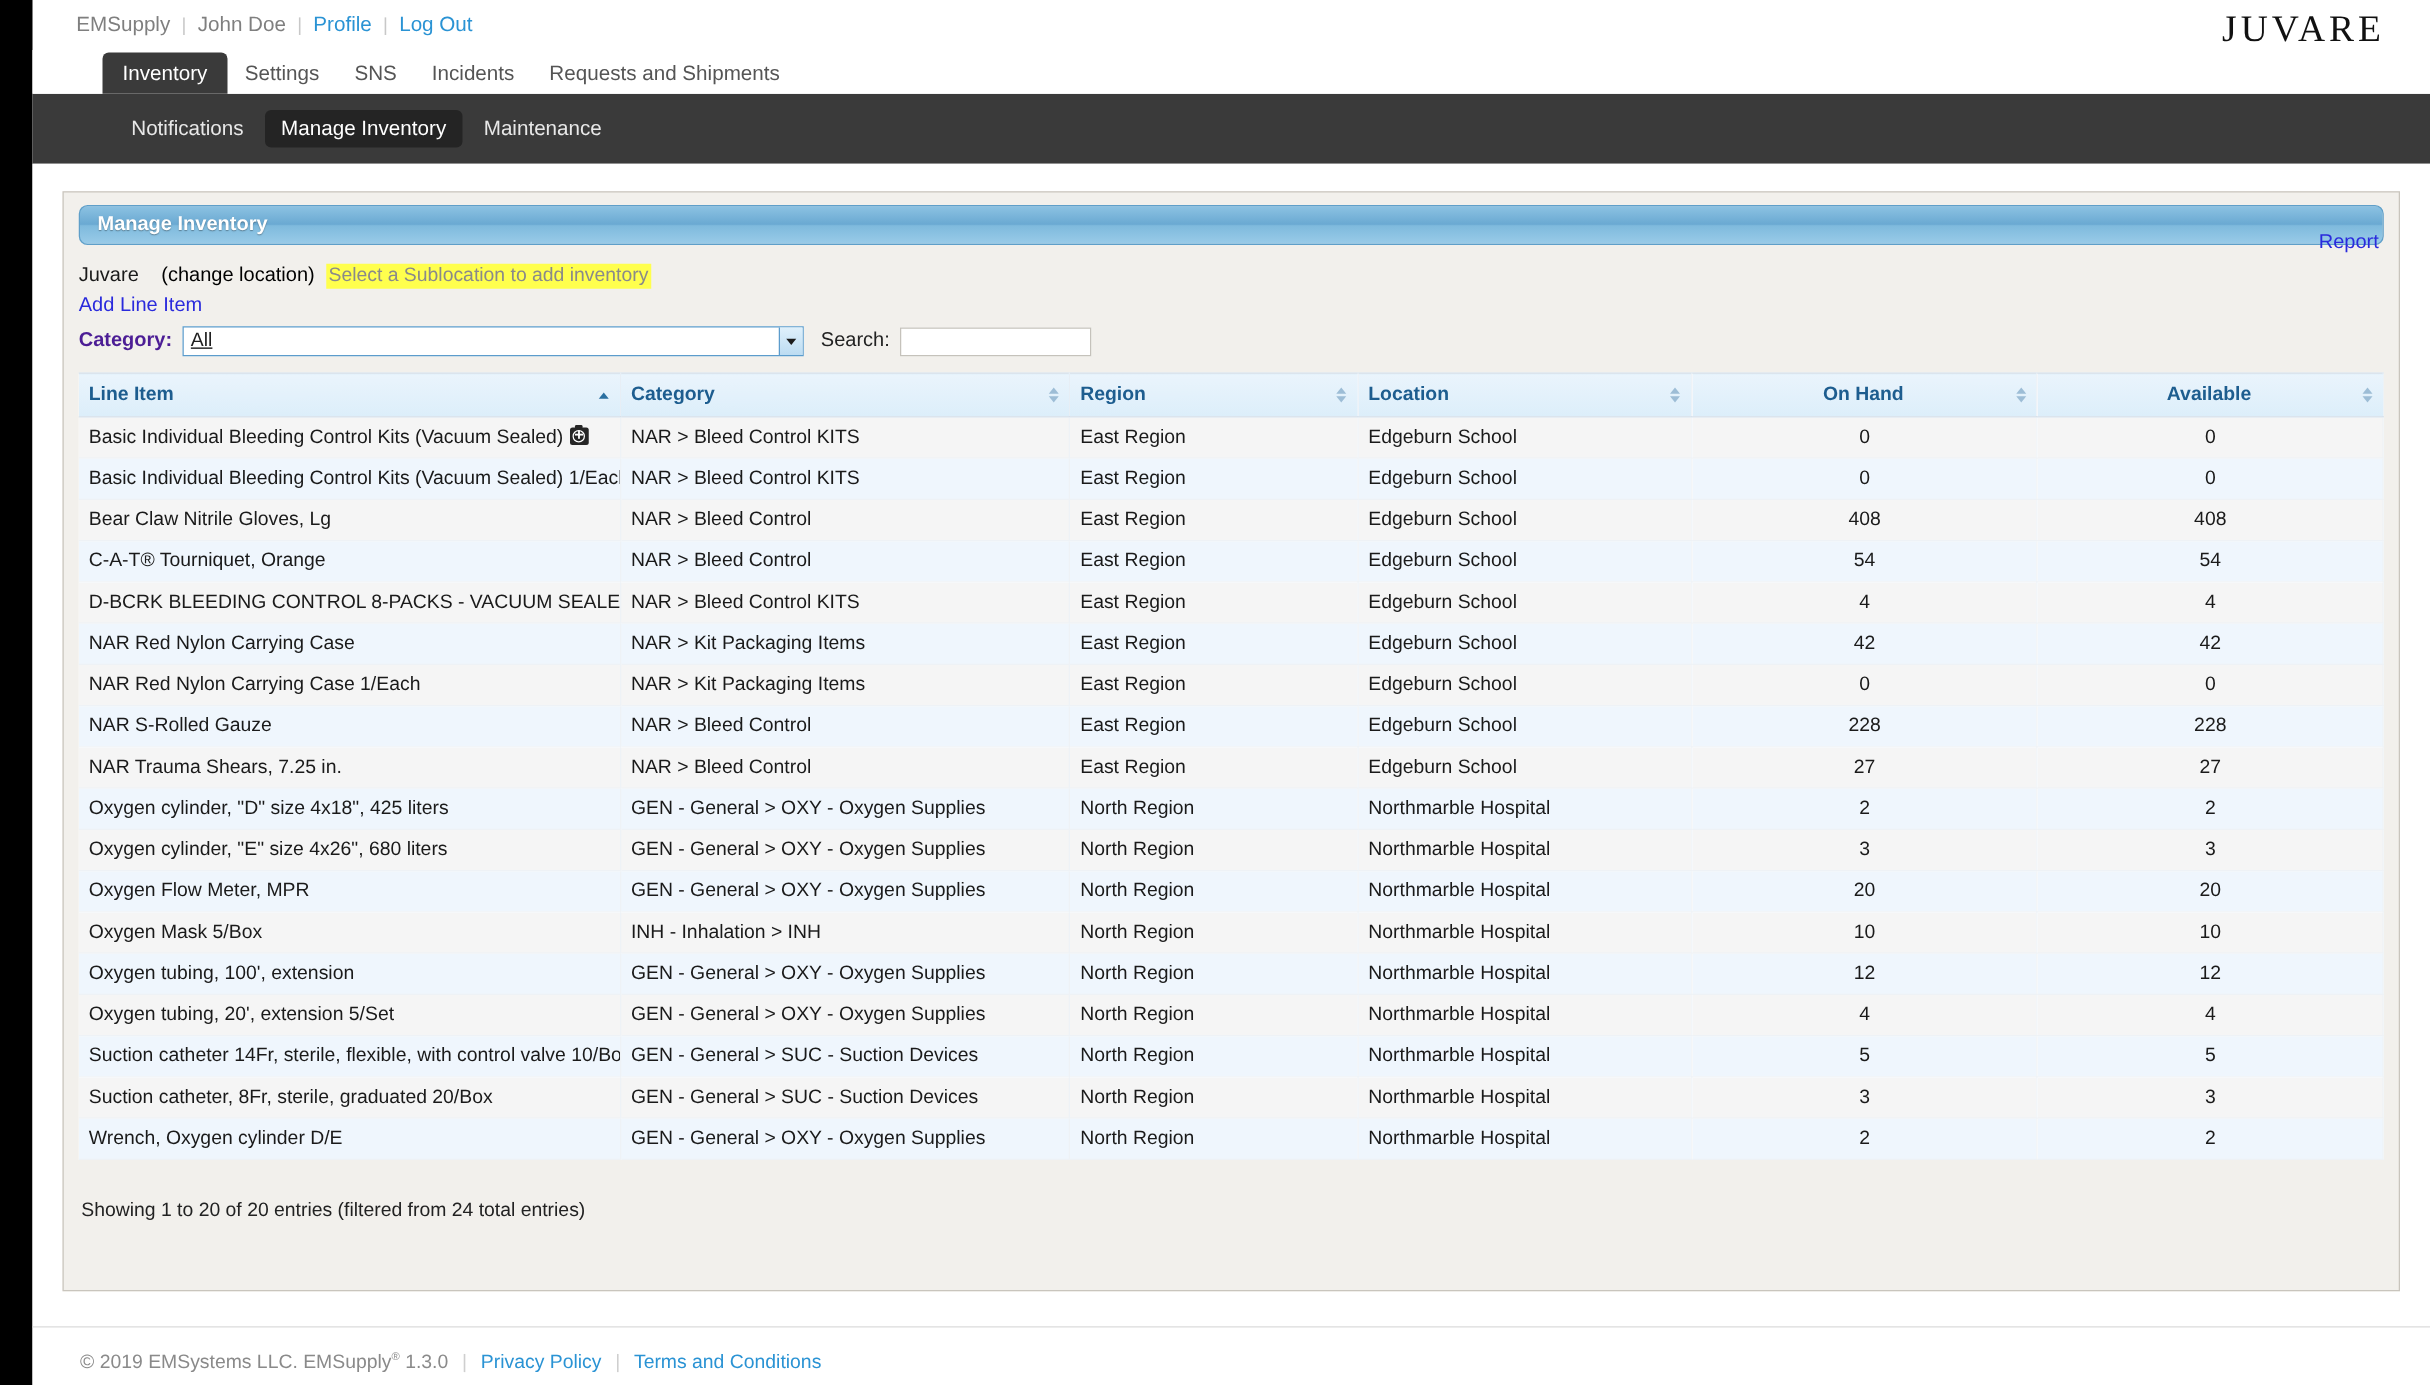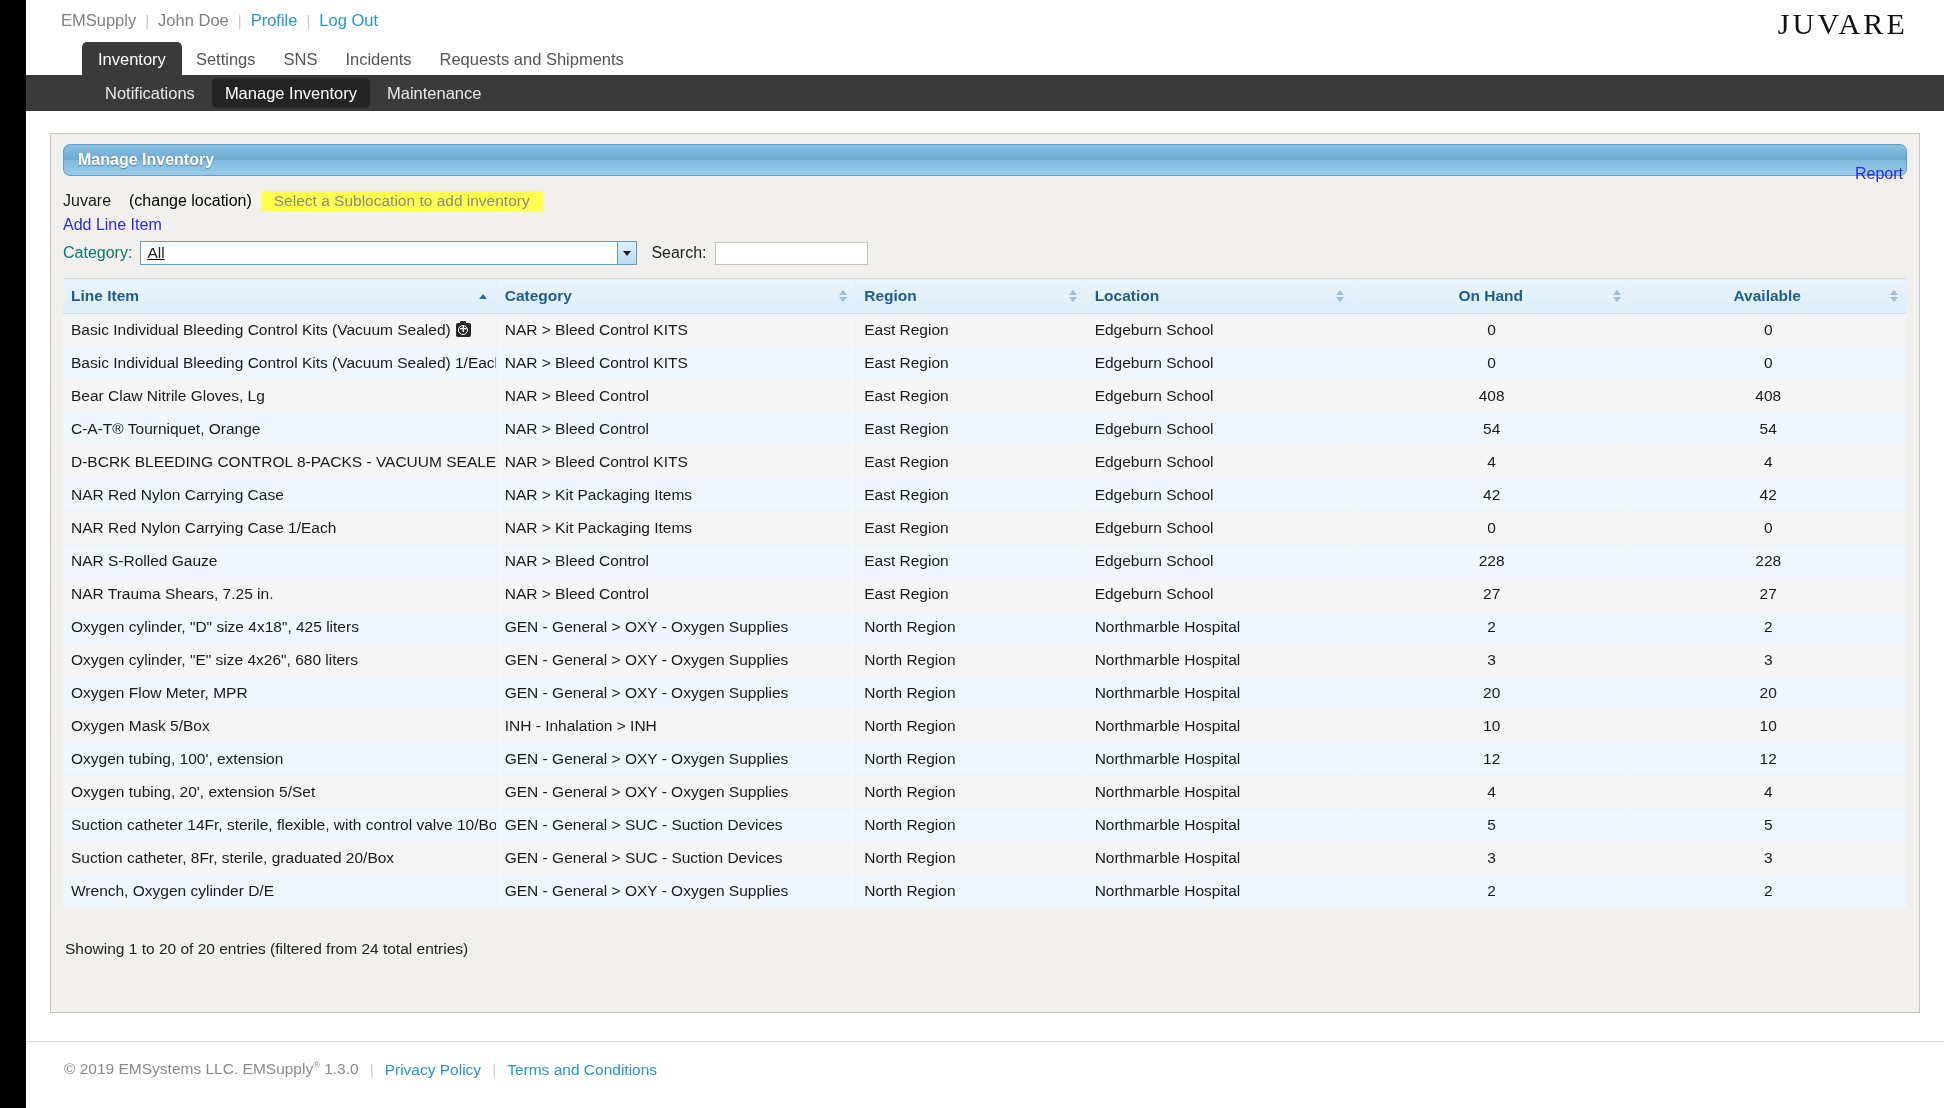--- a/index.html
+++ b/index.html
@@ -96,21 +96,21 @@
   .ptab.active {
     background: #3a3a3a;
     color: #ffffff;
     border-radius: 5px 5px 0 0;
     padding: 9px 16px 8px 16px;
   }
 
   
   .secondary-nav {
     background: #3a3a3a;
-    height: 36px;
+    height: 56px;
     display: flex;
     align-items: center;
     padding-left: 66px;
     gap: 4px;
   }
   .stab {
     font-size: 16.5px;
     color: #e8e8e8;
     padding: 7px 13px;
     border-radius: 5px;
@@ -149,21 +149,21 @@
     color: #222;
     display: flex;
     align-items: baseline;
   }
   .locrow .loc-name { color: #1a1a1a; }
   .locrow a.changeloc { color: #000000; text-decoration: none; margin-left: 18px; }
   .locrow .hintmark {
     background: #ffff4d;
     color: #8a8a8a;
     margin-left: 9px;
-    padding: 1px 13px;
+    padding: 1px 2px;
     font-size: 15.5px;
   }
   .report-link {
     position: absolute;
     right: 16px; top: 31px;
     font-size: 16px;
     color: #2a2adc;
     text-decoration: none;
   }
   .addline {
@@ -173,21 +173,21 @@
     color: #2a2adc;
     text-decoration: none;
   }
   .filterrow {
     margin-top: 7px;
     display: flex;
     align-items: center;
     gap: 0;
     font-size: 16px;
   }
-  .filterrow .lbl { color: #0f766e; }
+  .filterrow .lbl { color: #4c1d95; font-weight: bold; }
   .selectwrap {
     position: relative;
     margin-left: 8px;
     width: 497px; height: 24px;
     border: 1px solid #5c9ccc;
     background: #ffffff;
     display: flex; align-items: center; text-decoration: underline;
   }
   .selectwrap .selval {
     font-size: 15.5px;

